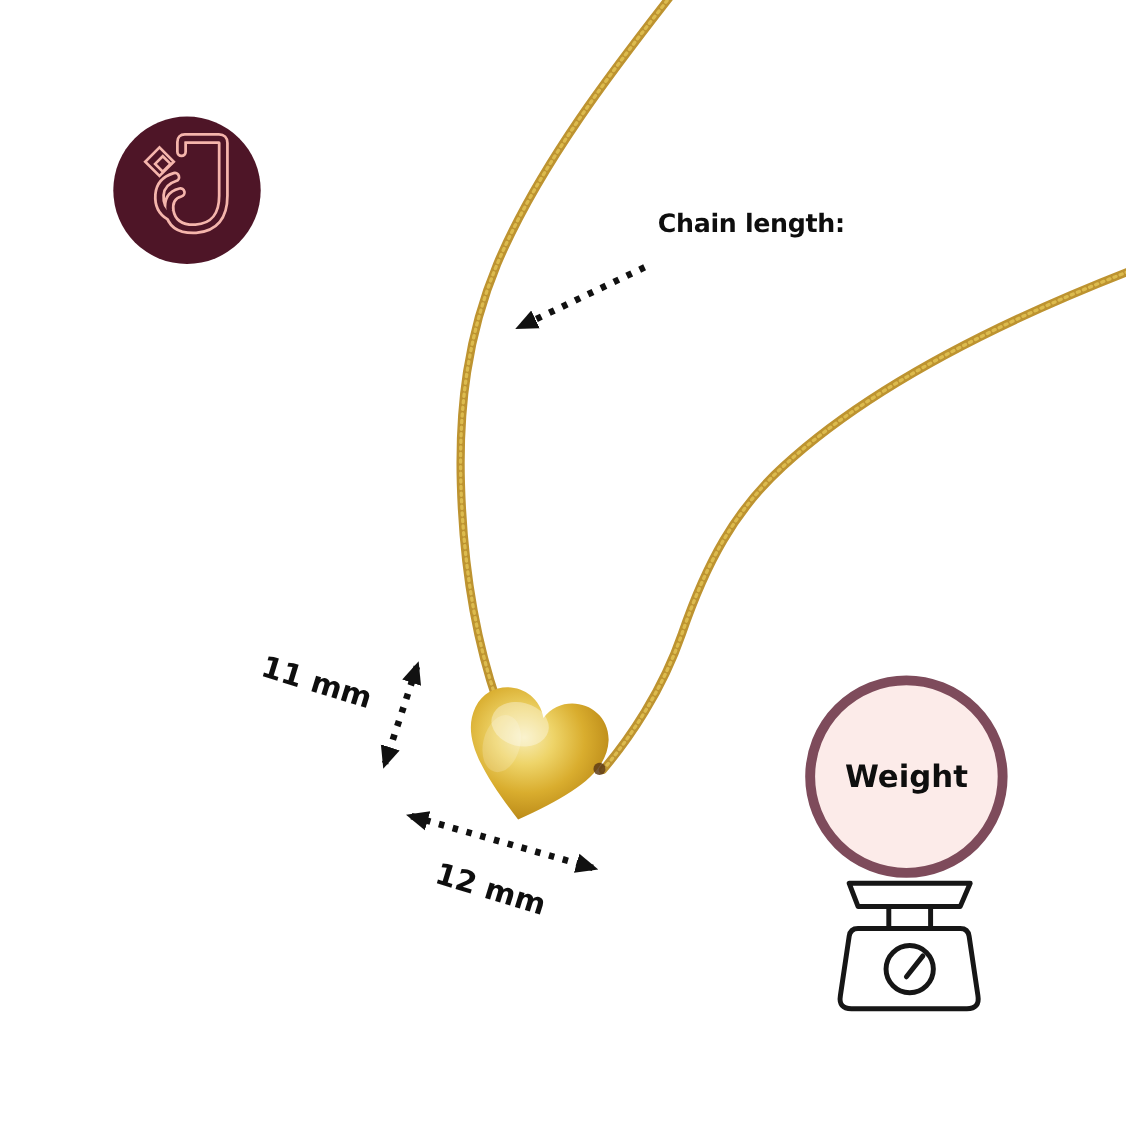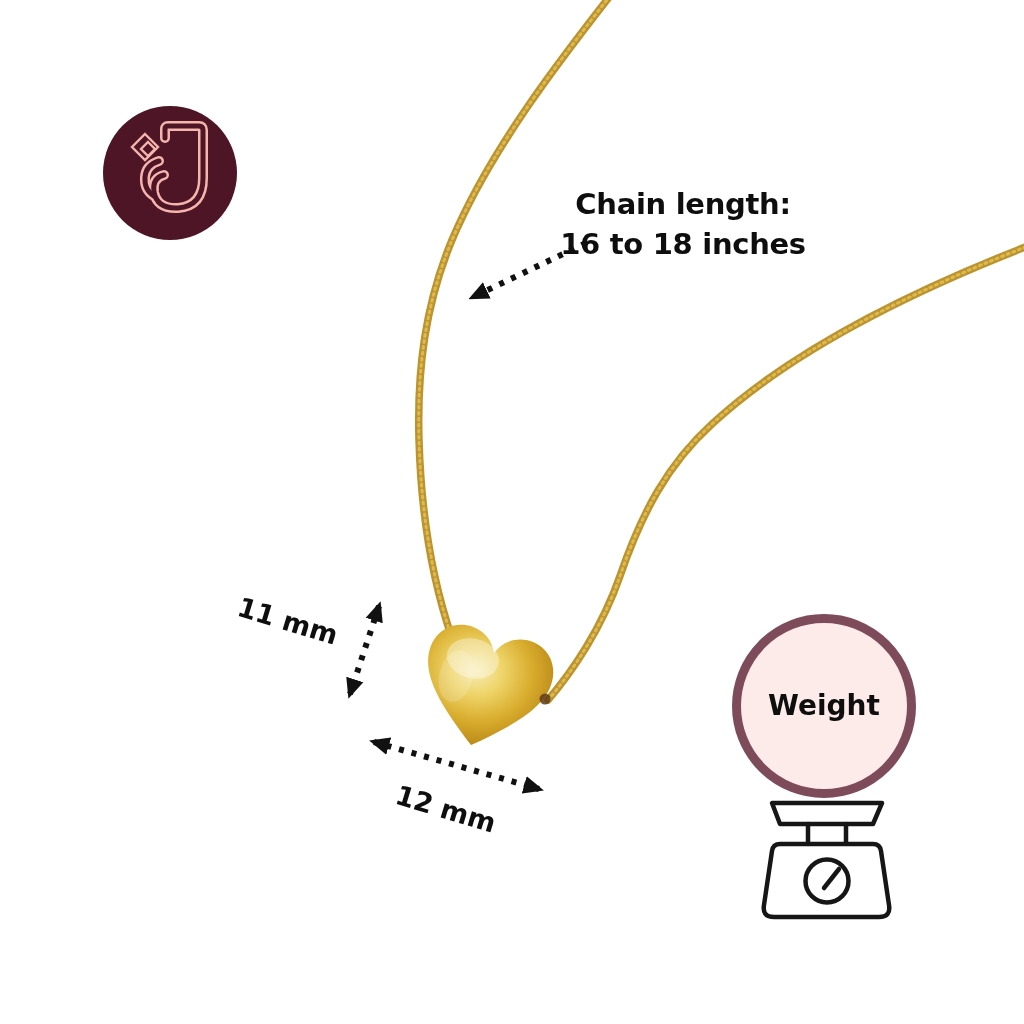--- a/index.html
+++ b/index.html
@@ -7,21 +7,21 @@
     position:relative;width:1024px;height:1024px;background:#ffffff;overflow:hidden;
     font-family:"DejaVu Sans","Liberation Sans",sans-serif;color:#0e0e0e;
   }
   .art{position:absolute;left:0;top:0;}
   .logo{
     position:absolute;left:103px;top:106px;width:134px;height:134px;border-radius:50%;
     background:#4e1527;
   }
   .chain-text{
     position:absolute;left:538px;top:184px;width:290px;text-align:center;
-    font-weight:700;font-size:29px;line-height:40px;letter-spacing:-0.3px;
+    font-weight:700;font-size:23px;line-height:40px;letter-spacing:-0.3px;
   }
   .dim-label{
     position:absolute;font-weight:700;font-size:27px;white-space:nowrap;
     transform:rotate(17deg);transform-origin:left top;
   }
   .dim-11{left:243px;top:591px;}
   .dim-12{left:401px;top:779px;}
   .weight-badge{
     position:absolute;left:732px;top:614px;width:166px;height:166px;border-radius:50%;
     border:9px solid #7e4b5b;background:#fcebe9;
@@ -91,21 +91,20 @@
         <g stroke="#f5b5ac" stroke-width="2.4">
           <path d="M42 28 L55 41 L42 54 L29 41 Z"></path>
           <path d="M45 36 L52 43 L45 50 L38 43 Z"></path>
         </g>
       </g>
     </svg>
   </div>
 
   <div class="chain-text">
     <div>Chain length:</div>
-    <div>16 to 18 inches</div>
   </div>
 
   <div class="dim-label dim-11">11 mm</div>
   <div class="dim-label dim-12">12 mm</div>
 
   <div class="weight-badge">
     <div>Weight</div>
   </div>
 
 </div>

